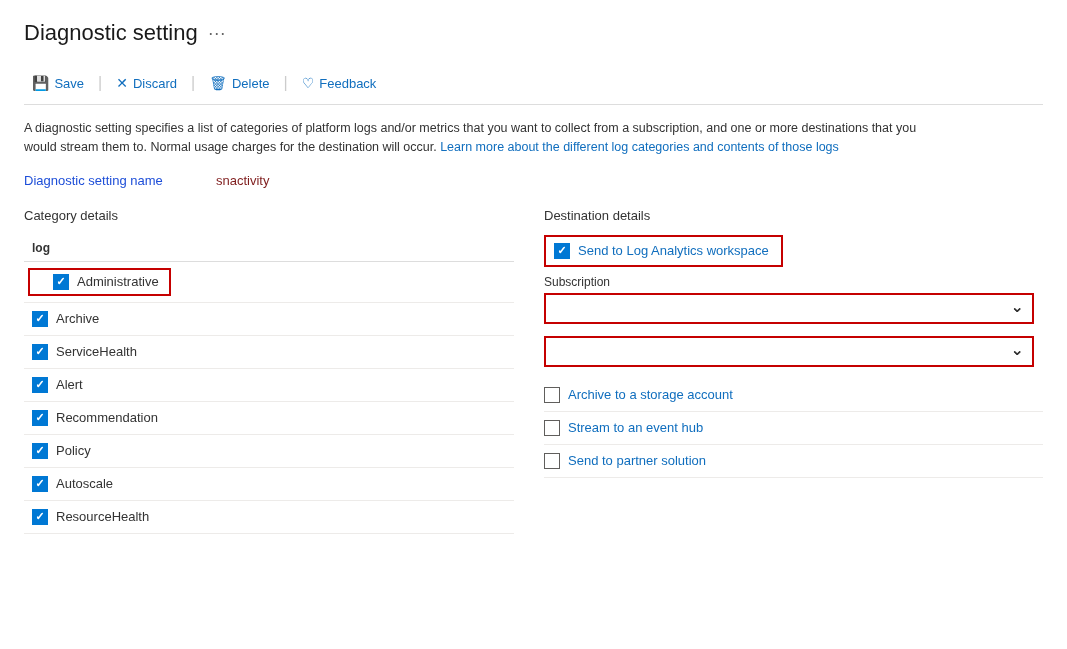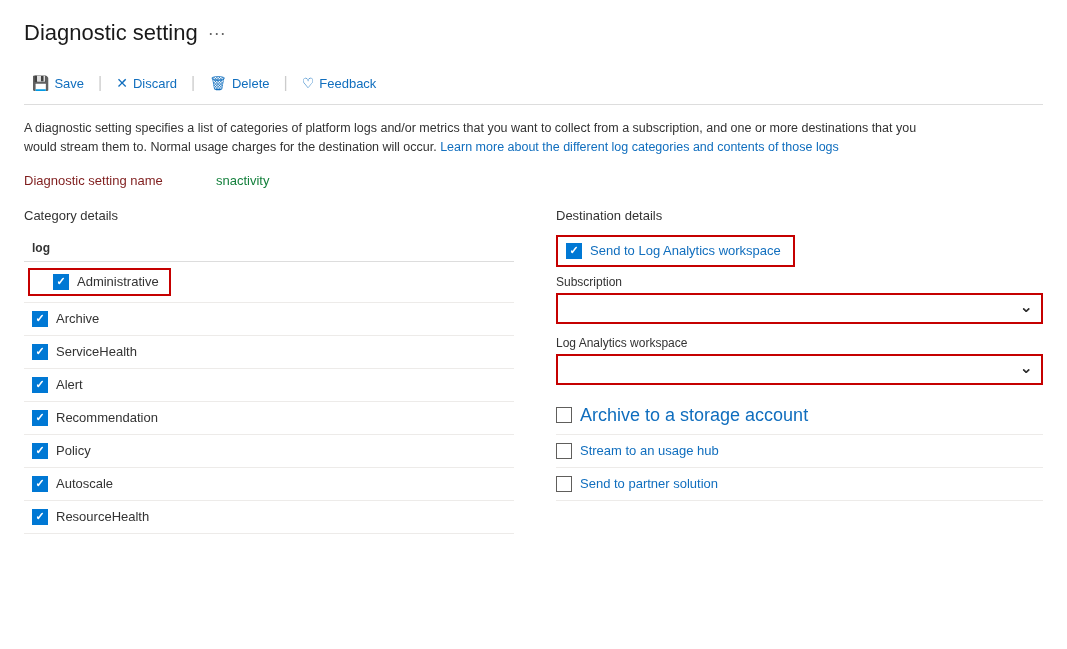--- a/index.html
+++ b/index.html
@@ -10,24 +10,24 @@
 
     .toolbar { display: flex; align-items: center; gap: 4px; padding: 8px 0; border-bottom: 1px solid #ddd; margin-bottom: 14px; }
     .toolbar-btn { display: flex; align-items: center; gap: 5px; background: none; border: none; cursor: pointer; padding: 5px 8px; color: #106ebe; font-size: 13px; }
     .toolbar-btn .btn-icon { font-size: 14px; color: #106ebe; }
     .toolbar-separator { color: #ccc; margin: 0 2px; font-size: 16px; }
 
     .description { font-size: 12.5px; color: #333; line-height: 1.5; margin-bottom: 16px; max-width: 900px; }
     .description a { color: #106ebe; text-decoration: none; }
 
     .setting-name-row { display: flex; align-items: center; margin-bottom: 20px; gap: 12px; }
-    .setting-name-label { font-size: 13px; color: #7f1d1d; min-width: 180px; }
-    .setting-name-value { font-size: 13px; color: #15803d; }
-
-    .main-content { display: flex; gap: 12px; }
+    .setting-name-label { font-size: 13px; color: #1d4ed8; min-width: 180px; }
+    .setting-name-value { font-size: 13px; color: #7f1d1d; }
+
+    .main-content { display: flex; gap: 0; }
 
     .left-panel { flex: 0 0 520px; padding-right: 30px; }
     .right-panel { flex: 1; }
 
     .section-header { font-size: 13px; color: #333; font-weight: 400; margin-bottom: 12px; }
 
     .category-table { width: 100%; border-collapse: collapse; }
     .category-table th { font-size: 12px; color: #333; font-weight: 600; padding: 6px 8px; border-bottom: 1px solid #ddd; text-align: left; }
     .category-table td { padding: 8px 8px; border-bottom: 1px solid #edebe9; }
 
@@ -185,39 +185,38 @@
       <div class="dropdown-wrapper" style="max-width: 490px;">
         <select style="width: 100%; border: 2px solid #c50000; padding: 6px 30px 6px 8px; font-size: 13px; color: #333; background: #fff; appearance: none; cursor: pointer; outline: none;">
           <option value=""></option>
         </select>
         <span style="position: absolute; right: 10px; top: 50%; transform: translateY(-60%); font-size: 16px; color: #333; pointer-events: none;">⌄</span>
       </div>
     </div>
 
     
     <div class="field-group">
-      <label class="field-label">Log Analytics workspace</label>
       <div class="dropdown-wrapper" style="max-width: 490px;">
         <select style="width: 100%; border: 2px solid #c50000; padding: 6px 30px 6px 8px; font-size: 13px; color: #333; background: #fff; appearance: none; cursor: pointer; outline: none;">
           <option value=""></option>
         </select>
         <span style="position: absolute; right: 10px; top: 50%; transform: translateY(-60%); font-size: 16px; color: #333; pointer-events: none;">⌄</span>
       </div>
     </div>
 
     
     <div class="dest-option">
       <div class="checkbox-empty"></div>
-      <span style="color: #106ebe; font-size: 18px;">Archive to a storage account</span>
+      <span style="color: #106ebe; font-size: 13px;">Archive to a storage account</span>
     </div>
 
     
     <div class="dest-option">
       <div class="checkbox-empty"></div>
-      <span style="color: #106ebe; font-size: 13px;">Stream to an usage hub</span>
+      <span style="color: #106ebe; font-size: 13px;">Stream to an event hub</span>
     </div>
 
     
     <div class="dest-option">
       <div class="checkbox-empty"></div>
       <span style="color: #106ebe; font-size: 13px;">Send to partner solution</span>
     </div>
 
   </div>
 

